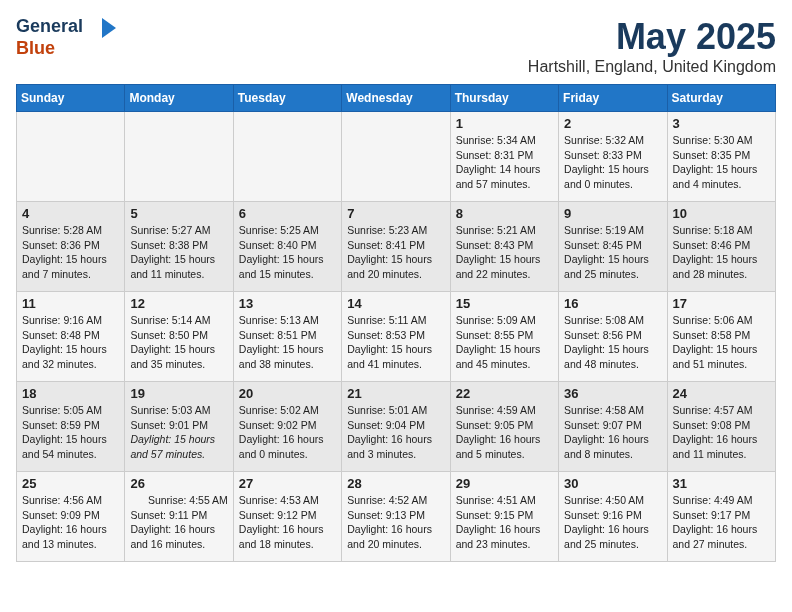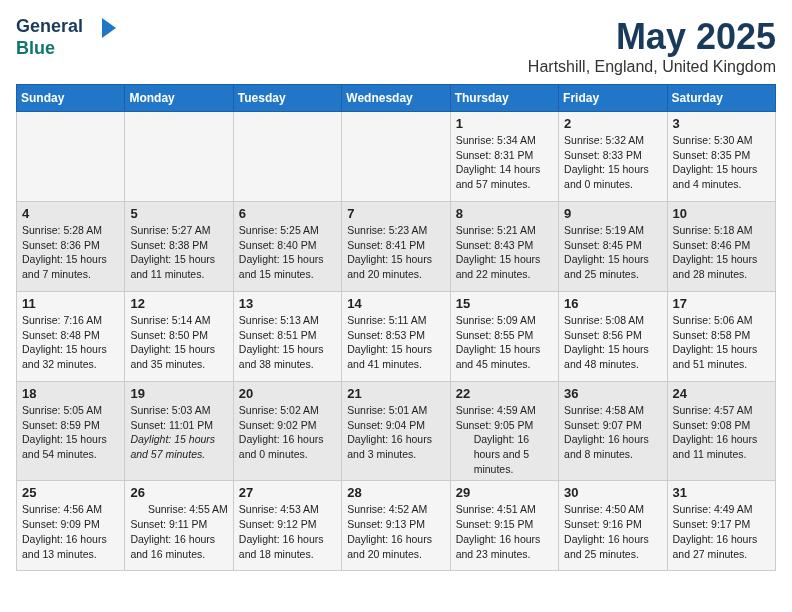--- a/index.html
+++ b/index.html
@@ -73,21 +73,21 @@
 </head>
 <body>
 
 <div class="header">
   <div class="logo">
     <div>
       <div style="display:flex;align-items:center;gap:16px">
         <span style="font-size:18px;font-weight:bold;color:#1a3a5c;line-height:1.2">General</span>
         <span style="display:inline-block;width:0;height:0;border-top:10px solid transparent;border-bottom:10px solid transparent;border-left:14px solid #2176c7;margin-left:3px;margin-top:2px"></span>
       </div>
-      <div style="font-size:18px;font-weight:bold;color:#0f766e;line-height:1.2">Blue</div>
+      <div style="font-size:18px;font-weight:bold;color:#c2410c;line-height:1.2">Blue</div>
     </div>
   </div>
   <div class="title-block">
     <div class="month-title">May 2025</div>
     <div class="location">Hartshill, England, United Kingdom</div>
   </div>
 </div>
 
 <table>
   <thead>
@@ -166,21 +166,21 @@
         <td>
           <span class="day-num">10</span>
           <div style="line-height: 1.4;">Sunrise: 5:18 AM</div>
           <div style="line-height: 1.4;">Sunset: 8:46 PM</div>
           <div style="line-height: 1.4;">Daylight: 15 hours and 28 minutes.</div>
         </td>
       </tr>
       <tr>
         <td>
           <span class="day-num">11</span>
-          <div style="line-height: 1.4;">Sunrise: 7:16 AM</div>
+          <div style="line-height: 1.4;">Sunrise: 9:16 AM</div>
           <div style="line-height: 1.4;">Sunset: 8:48 PM</div>
           <div style="line-height: 1.4;">Daylight: 15 hours and 32 minutes.</div>
         </td>
         <td>
           <span class="day-num">12</span>
           <div style="line-height: 1.4;">Sunrise: 5:14 AM</div>
           <div style="line-height: 1.4;">Sunset: 8:50 PM</div>
           <div style="line-height: 1.4;">Daylight: 15 hours and 35 minutes.</div>
         </td>
         <td>
@@ -217,40 +217,40 @@
       <tr>
         <td>
           <span class="day-num">18</span>
           <div style="line-height: 1.4;">Sunrise: 5:05 AM</div>
           <div style="line-height: 1.4;">Sunset: 8:59 PM</div>
           <div style="line-height: 1.4;">Daylight: 15 hours and 54 minutes.</div>
         </td>
         <td>
           <span class="day-num">19</span>
           <div style="line-height: 1.4;">Sunrise: 5:03 AM</div>
-          <div style="line-height: 1.4;">Sunset: 11:01 PM</div>
+          <div style="line-height: 1.4;">Sunset: 9:01 PM</div>
           <div style="line-height: 1.4; font-style: italic;">Daylight: 15 hours and 57 minutes.</div>
         </td>
         <td>
           <span class="day-num">20</span>
           <div style="line-height: 1.4;">Sunrise: 5:02 AM</div>
           <div style="line-height: 1.4;">Sunset: 9:02 PM</div>
           <div style="line-height: 1.4;">Daylight: 16 hours and 0 minutes.</div>
         </td>
         <td>
           <span class="day-num">21</span>
           <div style="line-height: 1.4;">Sunrise: 5:01 AM</div>
           <div style="line-height: 1.4;">Sunset: 9:04 PM</div>
           <div style="line-height: 1.4;">Daylight: 16 hours and 3 minutes.</div>
         </td>
         <td>
           <span class="day-num">22</span>
           <div style="line-height: 1.4;">Sunrise: 4:59 AM</div>
           <div style="line-height: 1.4;">Sunset: 9:05 PM</div>
-          <div style="line-height: 1.4; margin-left: 18px;">Daylight: 16 hours and 5 minutes.</div>
+          <div style="line-height: 1.4;">Daylight: 16 hours and 5 minutes.</div>
         </td>
         <td>
           <span class="day-num">36</span>
           <div style="line-height: 1.4;">Sunrise: 4:58 AM</div>
           <div style="line-height: 1.4;">Sunset: 9:07 PM</div>
           <div style="line-height: 1.4;">Daylight: 16 hours and 8 minutes.</div>
         </td>
         <td>
           <span class="day-num">24</span>
           <div style="line-height: 1.4;">Sunrise: 4:57 AM</div>

